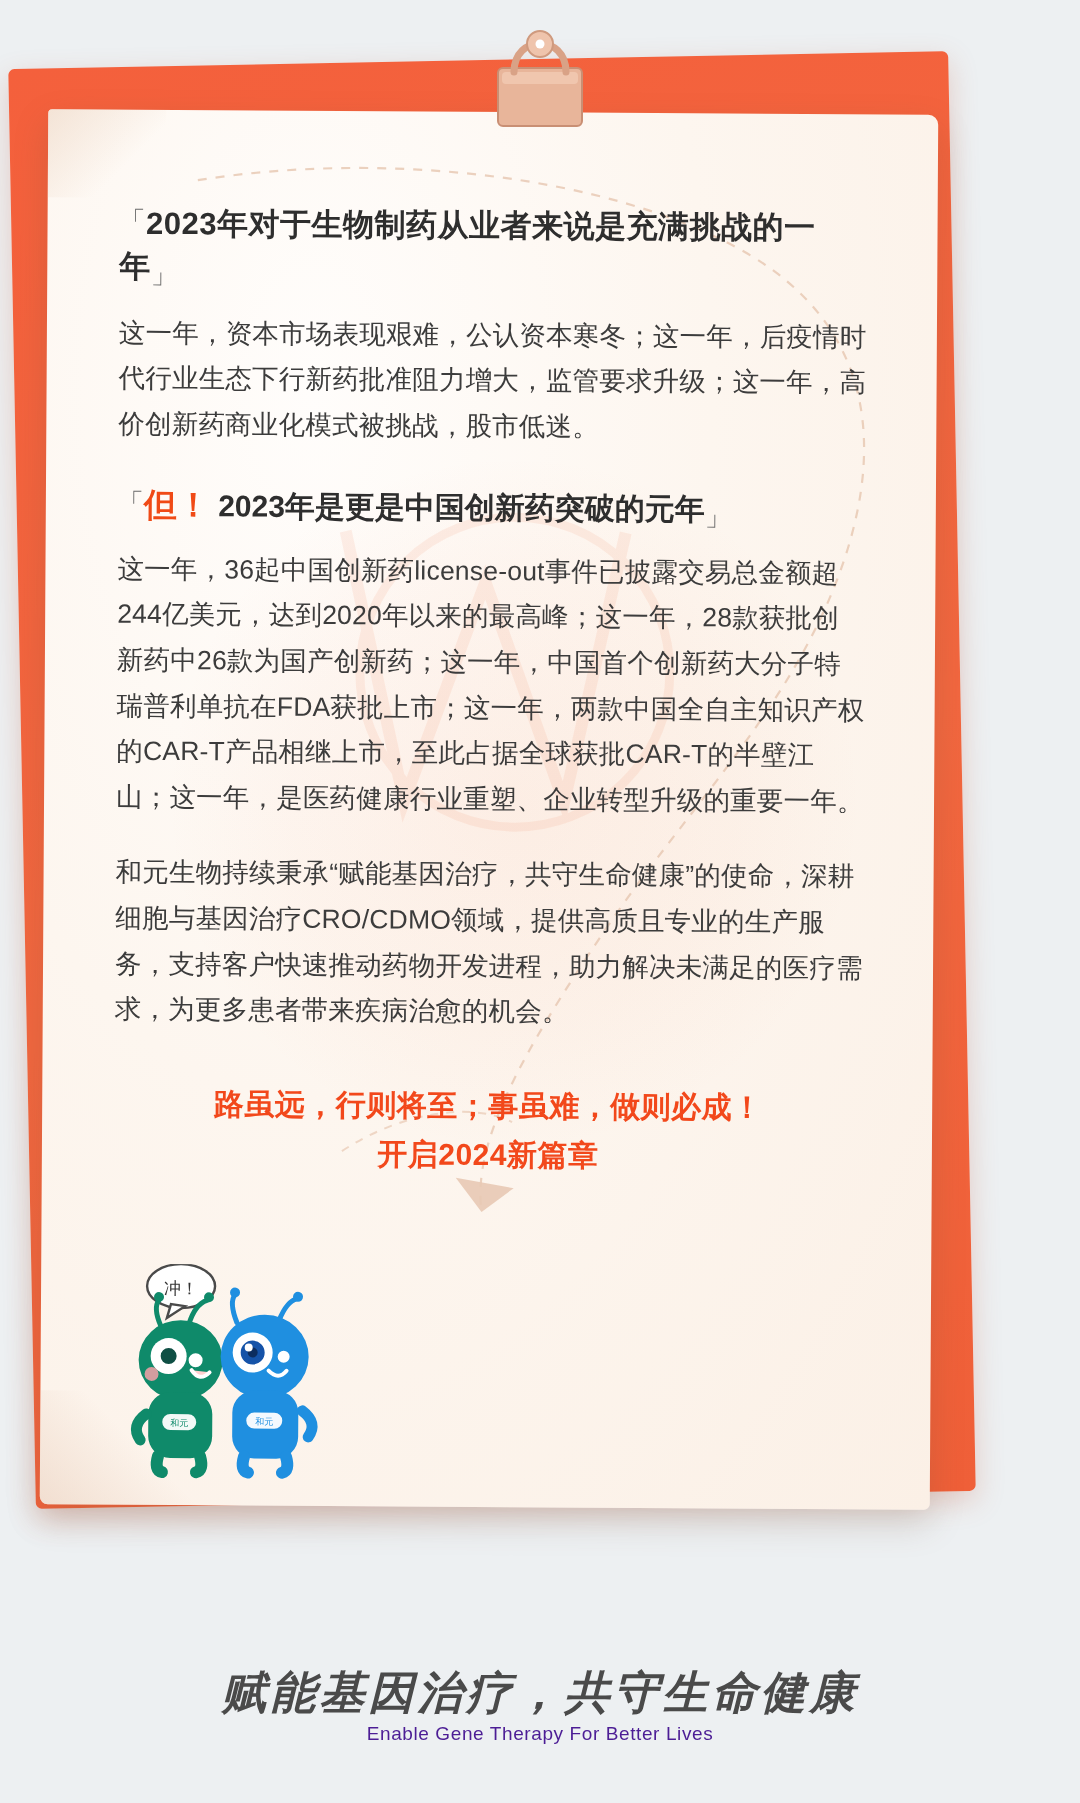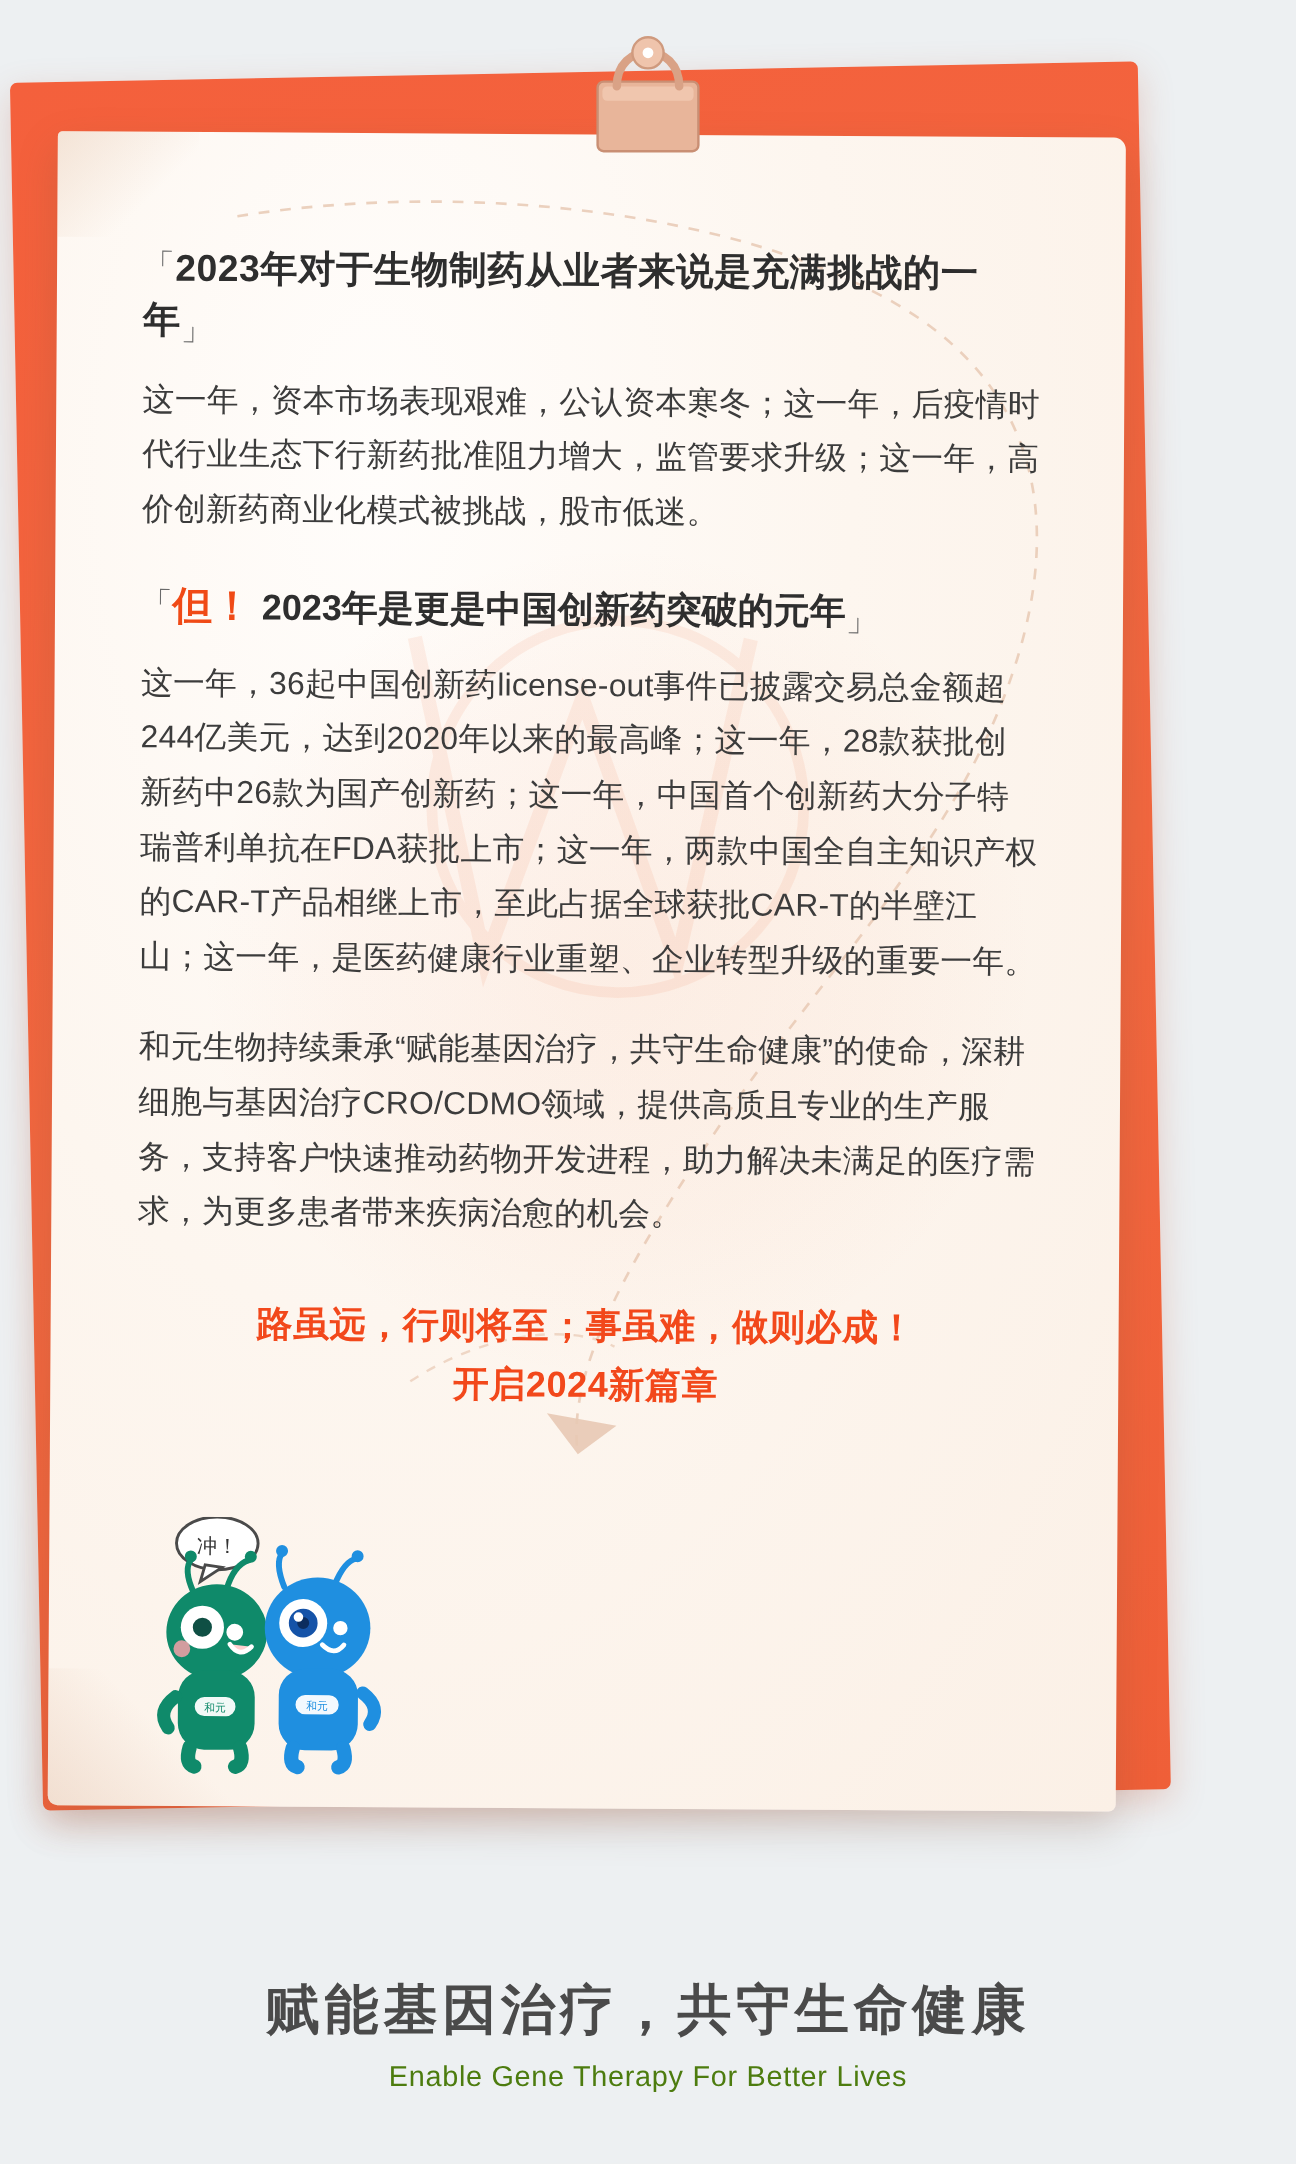--- a/index.html
+++ b/index.html
@@ -166,27 +166,27 @@
     left: 0;
     right: 0;
     bottom: 58px;
     text-align: center;
     z-index: 2;
   }
   .footer-cn {
     font-family: "Liberation Serif", "DejaVu Serif", serif;
     font-size: 45px;
     font-weight: bold;
+    font-style: italic;
     color: #4a4a4a;
     letter-spacing: 4px;
   }
   .footer-en {
-    margin-top: 12px;
-    font-size: 24px;
-    color: #4d7c0f;
+    font-size: 19px;
+    color: #4c1d95;
     letter-spacing: .6px;
   }
 </style>
 </head>
 <body>
 
 <div class="bg"></div>
 
 <div class="orange-card"></div>
 

